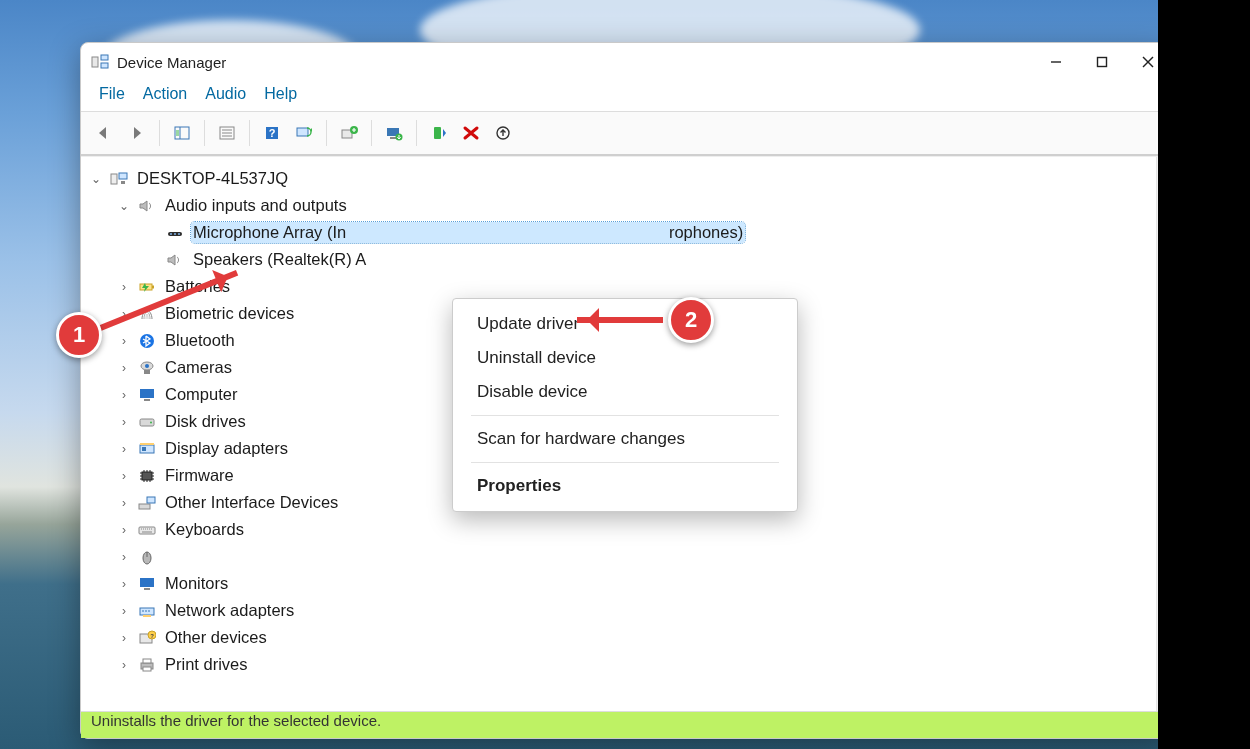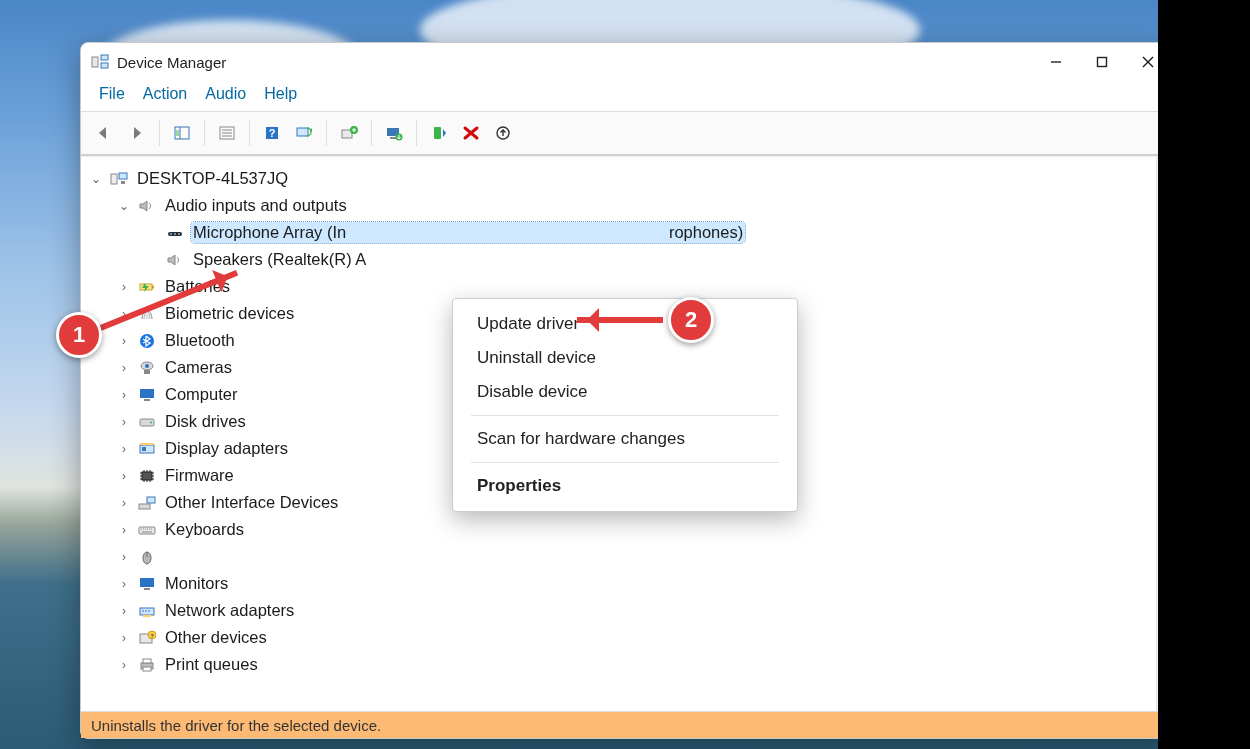--- a/index.html
+++ b/index.html
@@ -105,23 +105,23 @@
   .twisty {
     width:14px; text-align:center; color:#666; font-size:12px; cursor:default;
   }
   .ic { width:20px; height:18px; display:flex; align-items:center; justify-content:center; }
   .row .label { padding: 1px 2px; }
   .row.sel .label {
     background:#cde8ff; border-radius:4px; outline:1px dotted #5aa0d8;text-align:right;
   }
   .statusbar {
     border-top:1px solid #ddd;
-    height:26px; display:flex; align-items:center;
+    height:26px; display:flex; 
     padding: 0 10px; font-size:15px; color:#333;
-    background:#fdba74;
+    background:#bef264;
   }
   
   .ctx {
     position:absolute;
     left: 372px; top: 256px;
     width: 344px;
     background:#fff;
     border:1px solid #ccc;
     border-radius:4px;
     box-shadow: 0 8px 24px rgba(0,0,0,0.28);
@@ -501,21 +501,21 @@
         </div>
         <div class="row" style="padding-left:30px">
           <span class="twisty">›</span>
           <span class="ic">
               <svg width="18" height="16" viewBox="0 0 18 16">
                 <rect x="3" y="6" width="12" height="6" fill="#bdbdbd" stroke="#888"></rect>
                 <rect x="5" y="2" width="8" height="4" fill="#fff" stroke="#888"></rect>
                 <rect x="5" y="10" width="8" height="4" fill="#fff" stroke="#888"></rect>
               </svg>
             </span>
-          <span class="label">Print queues</span>
+          <span class="label">Print drives</span>
         </div>
 
       </div>
       <div class="fake-scroll">
         <div class="fake-thumb"></div>
       </div>
     </div>
 
     <div class="statusbar">
       <span>Uninstalls the driver for the selected device.</span>

